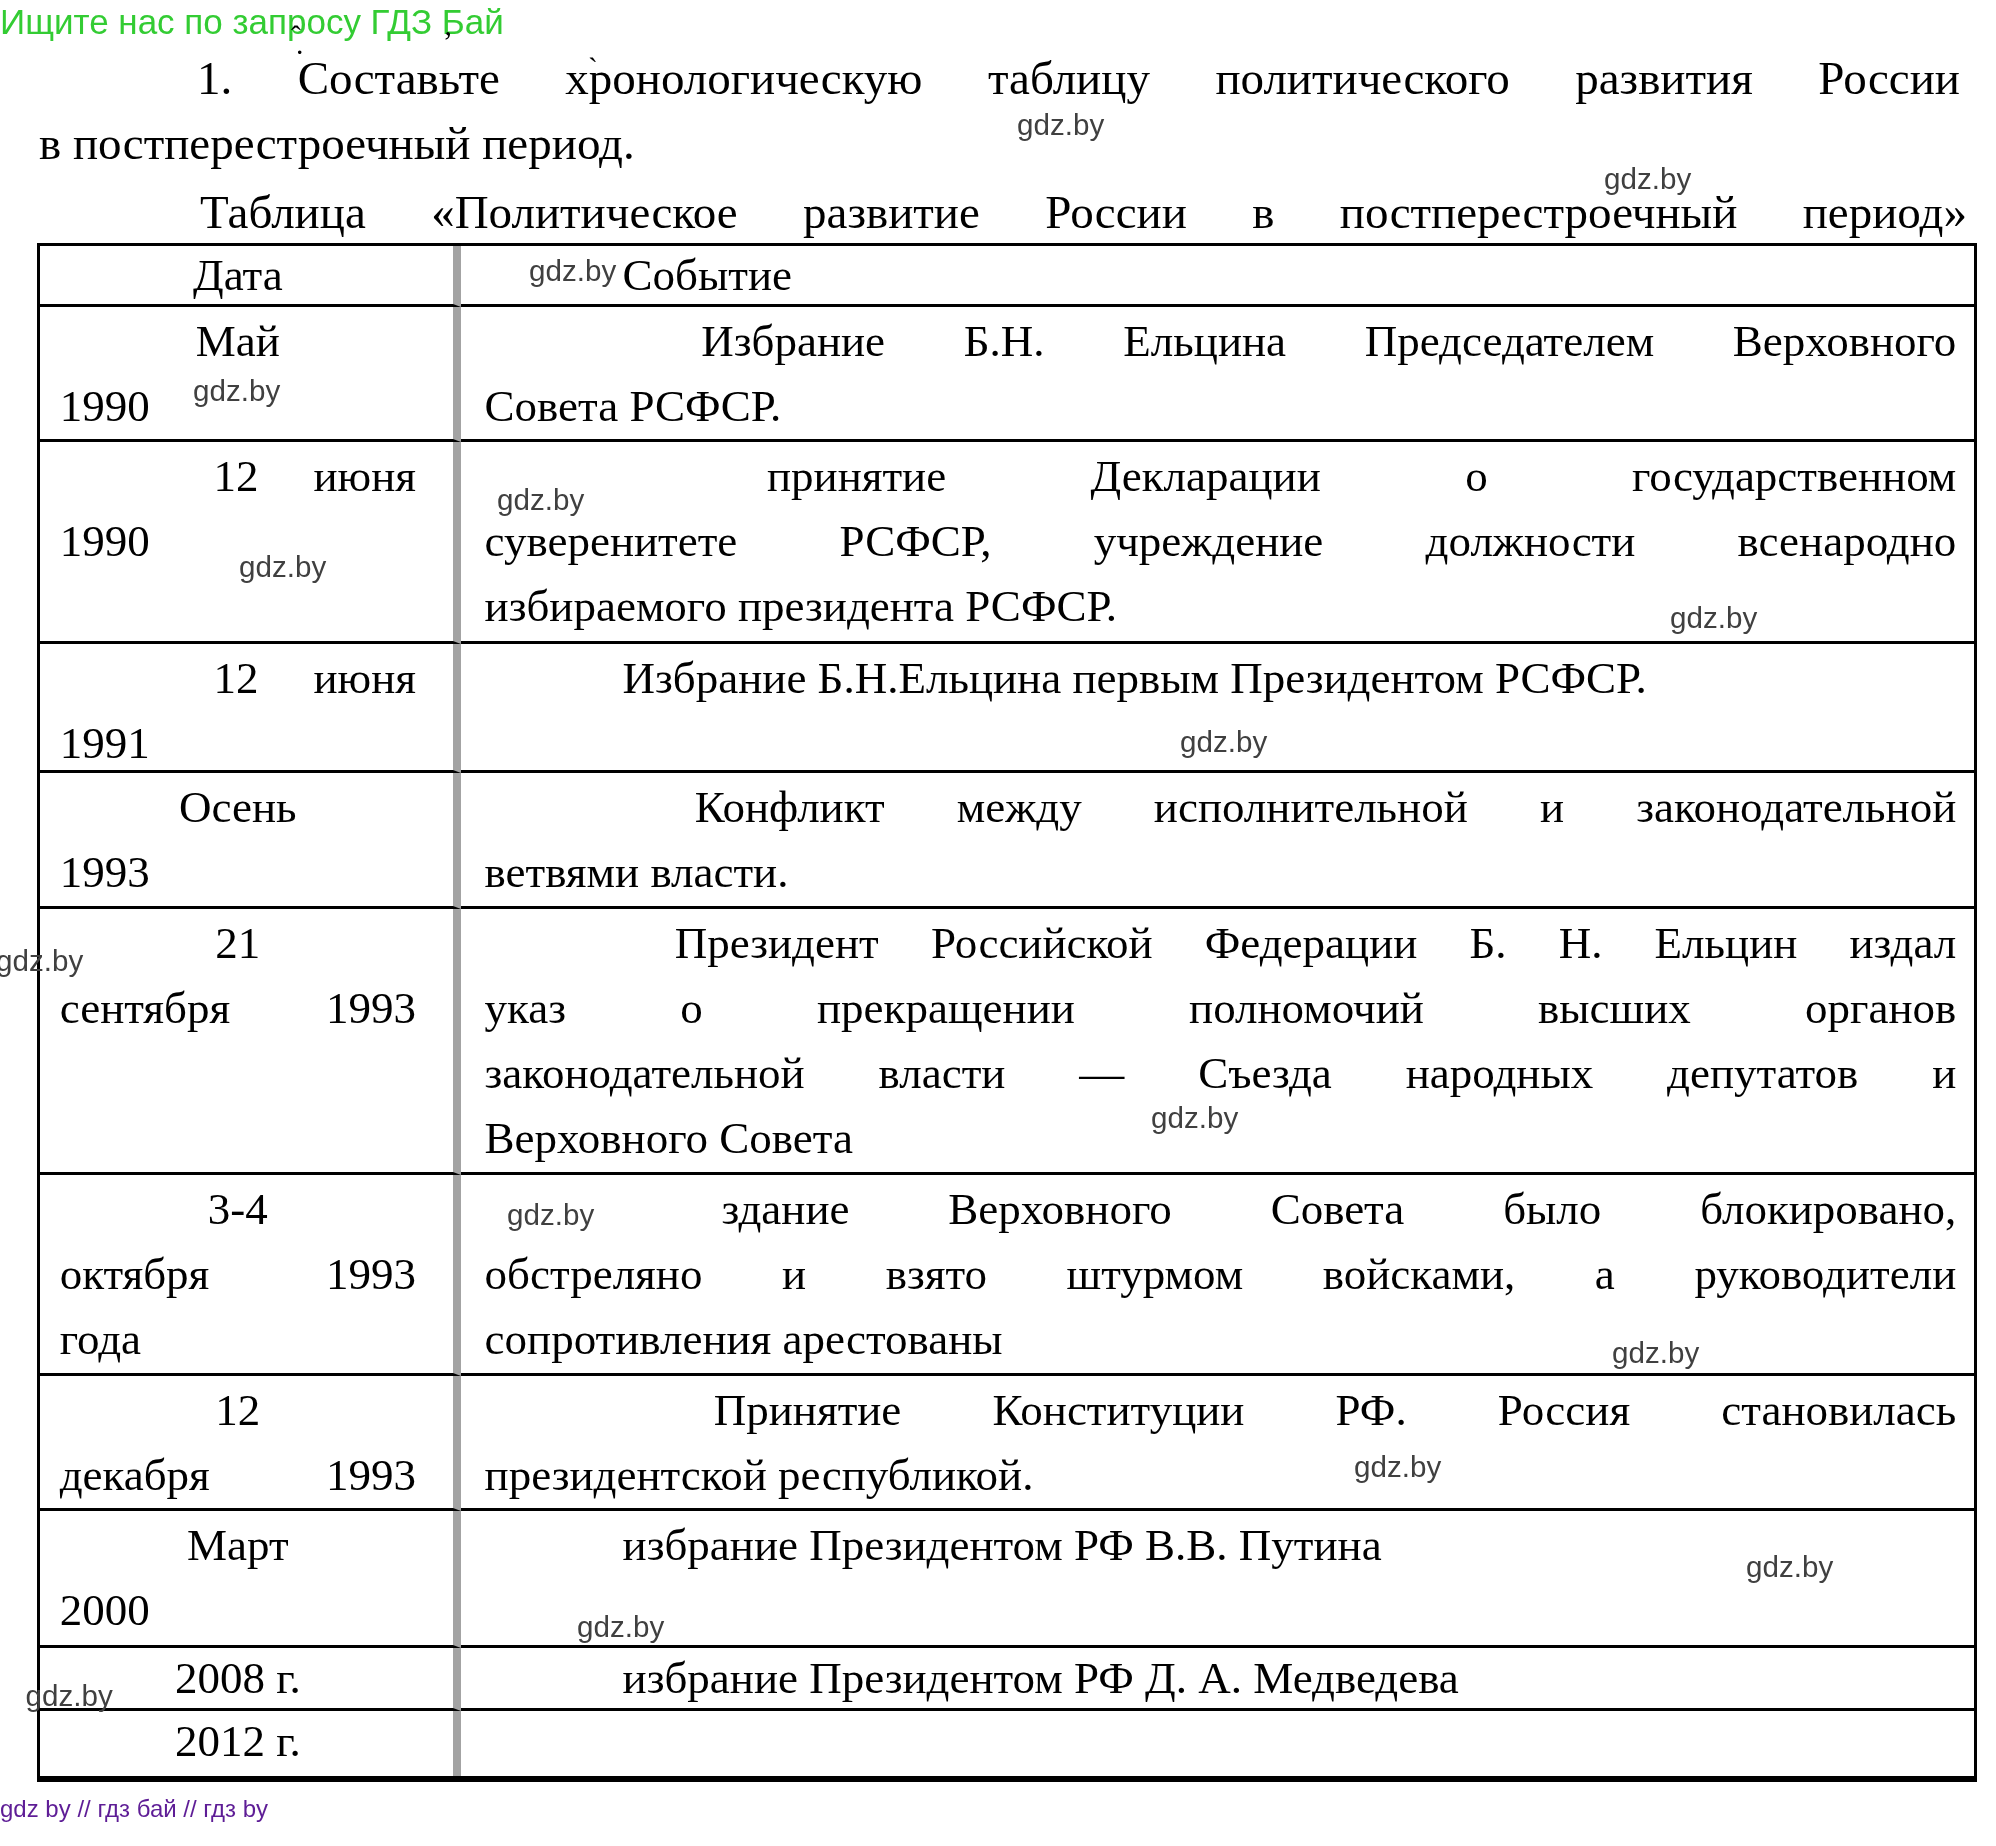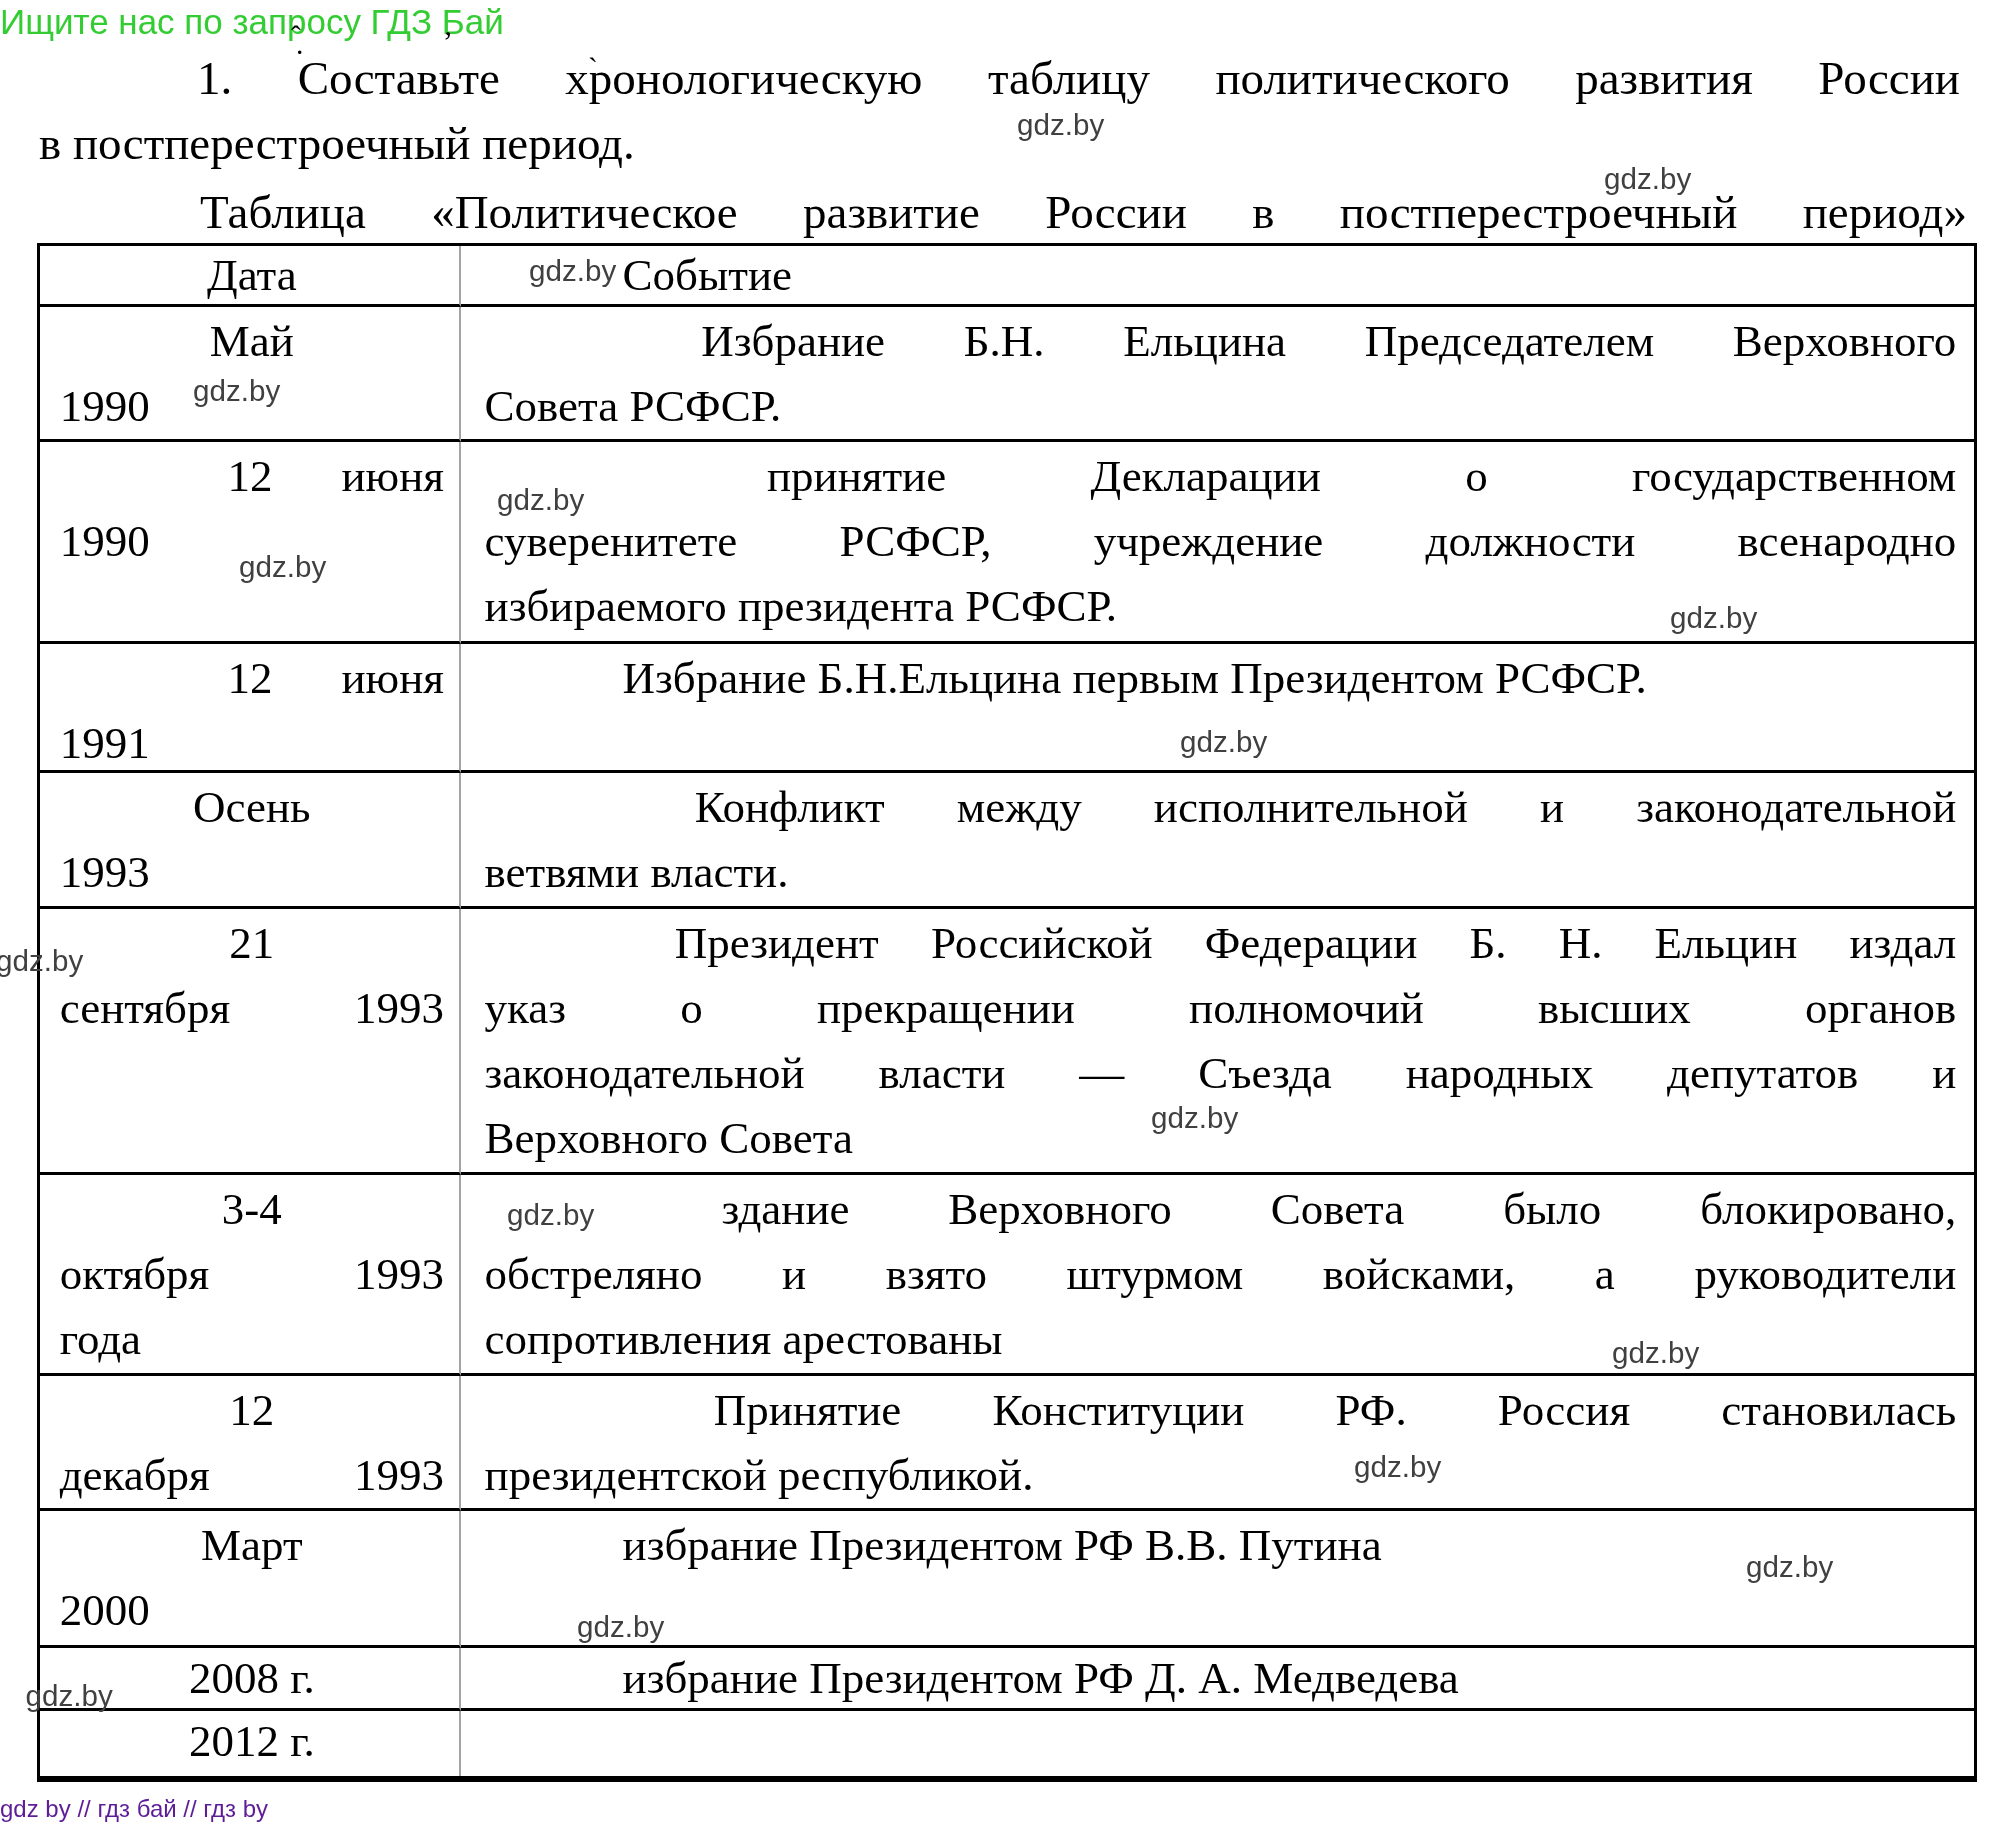--- a/index.html
+++ b/index.html
@@ -20,21 +20,21 @@
   .ttitle{position:absolute; left:200px; top:185px; width:1767px; font-size:47px;}
   .jline{display:flex; justify-content:space-between; white-space:nowrap;}
   .ttable{
     position:absolute; left:37px; top:243px; width:1934px;
     border:3.9px solid #000; border-bottom-width:6.9px;
     display:grid; grid-template-columns:421px 1fr;
     grid-template-rows:61px 135px 202px 129px 136px 266px 201px 135px 137px 63px 65px;
     box-sizing:content-box; font-size:45px;
   }
   .dcell,.ecell{box-sizing:border-box; border-bottom:3.9px solid #000; padding-top:2px; overflow:visible;}
-  .dcell{border-right:2px solid #a3a3a3; padding-left:19.7px; padding-right:15px;}
+  .dcell{border-right:8px solid #a3a3a3; padding-left:19.7px; padding-right:37px;}
   .ecell{padding-left:23.6px; padding-right:17.7px;}
   .dcell.last,.ecell.last{border-bottom:none;}
   .line{height:65px; line-height:65px; white-space:nowrap;}
   .ttable > div:nth-child(-n+2) .line{height:55px; line-height:55px;}
   .ttable > div:nth-child(n+19) .line{height:57px; line-height:57px;}
   .line.c{text-align:center;}
   .line.l{text-align:left;}
   .ecell .line.i{padding-left:138px;}
   .line.j,.line.ij{display:flex; justify-content:space-between;}
   .dcell .line.ij::before{content:""; width:99px; flex:0 0 auto;}

